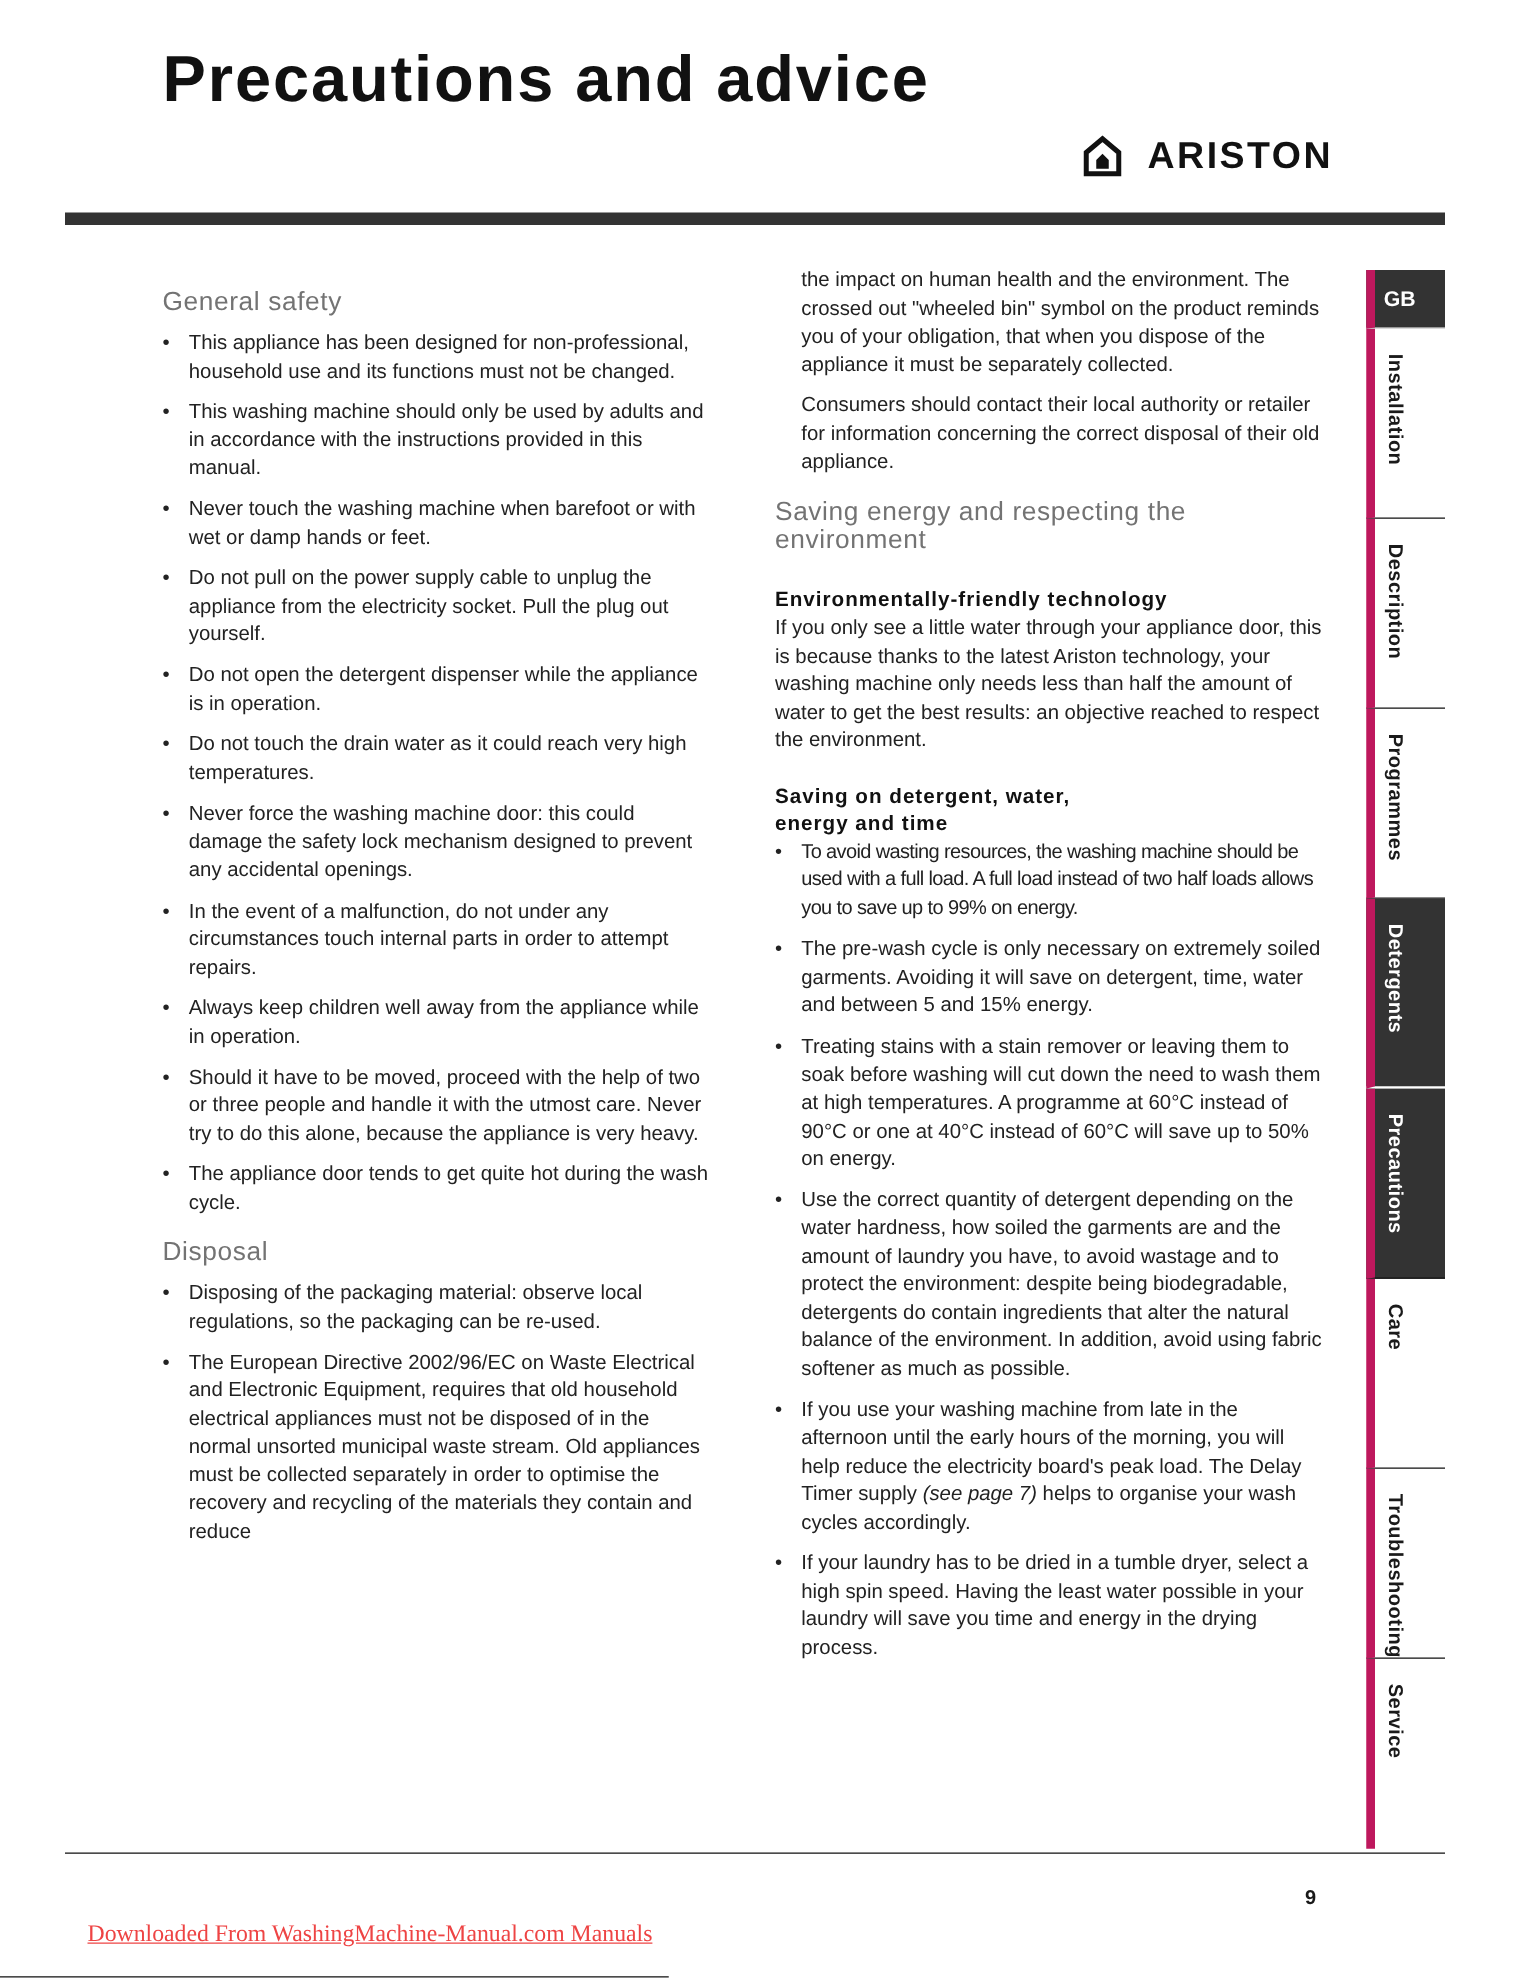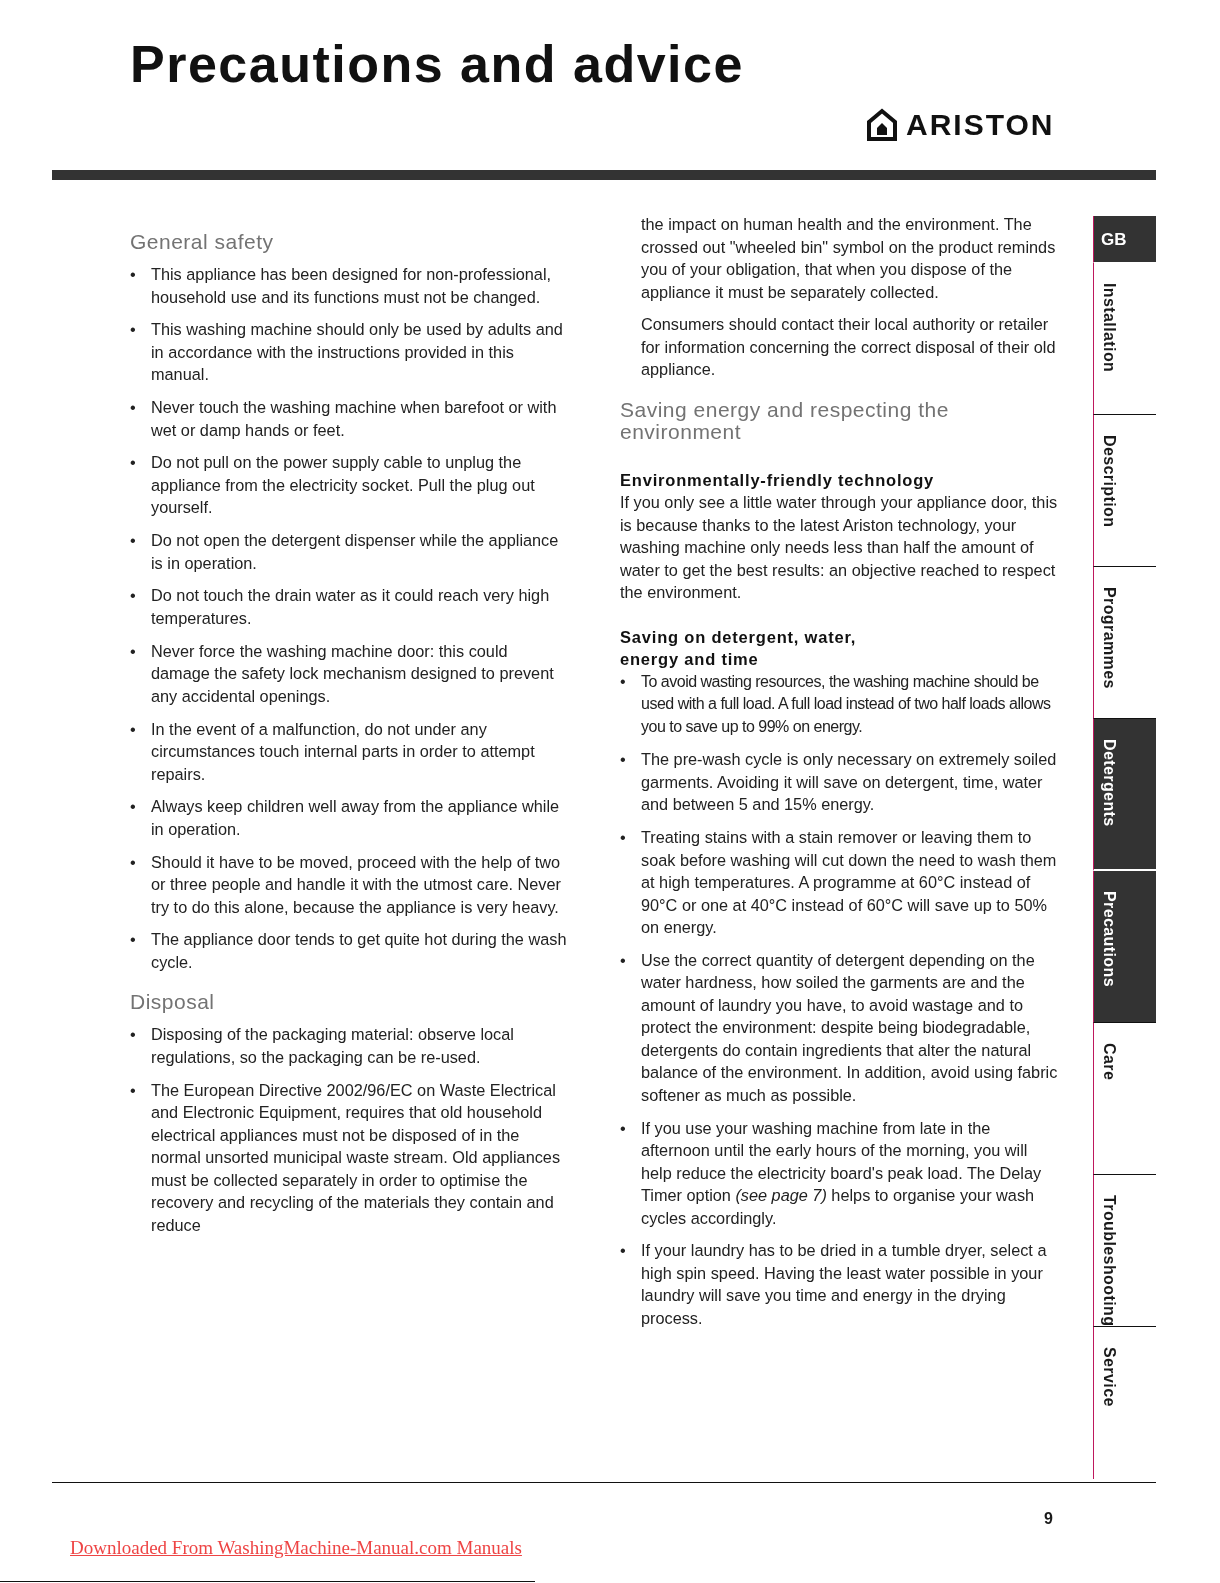--- a/index.html
+++ b/index.html
@@ -1,37 +1,37 @@
 <!DOCTYPE html>
 <html><head>
 <meta charset="utf-8">
 <style>
   html, body { margin: 0; padding: 0; background: #ffffff; }
   body { width: 1220px; height: 1583px; position: relative; overflow: hidden;
          font-family: "Liberation Sans", sans-serif; color: #1a1a1a; }
   .title { position: absolute; left: 130px; top: 34px; font-size: 52px; font-weight: bold;
            letter-spacing: 1.5px; color: #111; margin: 0; }
-  .logo { position: absolute; left: 866px; top: 108px; display: flex; align-items: center; gap: 8px; }
+  .logo { position: absolute; left: 866px; top: 108px; display: flex; align-items: center; gap: 20px; }
   .logo svg { width: 32px; height: 34px; }
   .logo-text { font-size: 30px; font-weight: bold; letter-spacing: 2px; color: #111; }
   .top-bar { position: absolute; left: 52px; top: 170px; width: 1104px; height: 10px; background: #333333; }
   .col { position: absolute; font-size: 16.3px; line-height: 22.5px; color: #222; }
   .col-left { left: 130px; top: 213px; width: 440px; }
   .col-right { left: 620px; top: 213px; width: 440px; }
   p { margin: 0 0 10px 0; }
   .excl { font-weight: bold; font-size: 19px; }
   h2 { font-size: 21px; font-weight: normal; margin: 18px 0 10px 0; line-height: 22px; letter-spacing: 0.5px; color: #737373; }
   h3 { font-size: 16.5px; font-weight: bold; margin: 0; line-height: 22.5px; letter-spacing: 0.8px; color: #111; }
   ul { list-style: none; margin: 0; padding: 0; }
   li { position: relative; padding-left: 21px; margin-bottom: 10.3px; }
   li::before { content: "•"; position: absolute; left: 0; top: 0; }
   .condensed { letter-spacing: -0.5px; font-size: 16px; }
   .indent { padding-left: 21px; }
   .sidebar { position: absolute; left: 1093px; top: 216px; width: 63px; }
-  .tab { position: relative; height: 152px; border-left: 1px solid #be185d; border-bottom: 1px solid #111; box-sizing: border-box; }
+  .tab { position: relative; height: 152px; border-left: 7px solid #be185d; border-bottom: 1px solid #111; box-sizing: border-box; }
   .tab.dark { background: #333333; color: #fff; }
   .tab.gb { height: 47px; background: #333333; color: #fff; border-bottom: 1px solid #fff; }
   .tab .gb-label { position: absolute; left: 7px; top: 14px; font-weight: bold; font-size: 17px; color: #fff; }
   .tab .vlabel { position: absolute; left: 6px; top: 20px; writing-mode: vertical-rl; font-weight: bold; font-size: 16px; letter-spacing: 0.4px; }
   .bottom-line { position: absolute; left: 52px; top: 1482px; width: 1104px; height: 1px; background: #111; }
   .watermark { position: absolute; left: 70px; top: 1512px; font-family: "Liberation Serif", serif; font-size: 19px; color: #ee4444; text-decoration: underline; margin-top: 25px; }
   .page-num { position: absolute; left: 1044px; top: 1510px; font-weight: bold; font-size: 16px; }
   .bottom-rule { position: absolute; left: 0; top: 1581px; width: 535px; height: 1px; background: #111; }
   em { font-style: italic; }
 </style>
@@ -83,21 +83,21 @@
   <h3 style="margin-top:26px;">Environmentally-friendly technology</h3>
   <p>If you only see a little water through your appliance door, this is because thanks to the latest Ariston technology, your washing machine only needs less than half the amount of water to get the best results: an objective reached to respect the environment.</p>
 
   <h3 style="margin-top:22px;">Saving on detergent, water,</h3>
   <h3>energy and time</h3>
   <ul>
     <li class="condensed">To avoid wasting resources, the washing machine should be used with a full load. A full load instead of two half loads allows you to save up to 99% on energy.</li>
     <li>The pre-wash cycle is only necessary on extremely soiled garments. Avoiding it will save on detergent, time, water and between 5 and 15% energy.</li>
     <li>Treating stains with a stain remover or leaving them to soak before washing will cut down the need to wash them at high temperatures. A programme at 60°C instead of 90°C or one at 40°C instead of 60°C will save up to 50% on energy.</li>
     <li>Use the correct quantity of detergent depending on   the water hardness, how soiled the garments are and the amount of laundry you have, to avoid wastage and to protect the environment: despite being biodegradable, detergents do contain ingredients that alter the natural balance of the environment. In addition, avoid using fabric softener as much as possible.</li>
-    <li><span>If you use your washing machine from late in the afternoon until the early hours of the morning, you will help reduce the electricity board's peak load. The Delay Timer option </span><em>(see page 7)</em><span> helps to organise your wash cycles accordingly.</span></li>
+    <li><span>If you use your washing machine from late in the afternoon until the early hours of the morning, you will help reduce the electricity board's peak load. The Delay Timer supply </span><em>(see page 7)</em><span> helps to organise your wash cycles accordingly.</span></li>
     <li>If your laundry has to be dried in a tumble dryer, select a high spin speed. Having the least water possible in your laundry will save you time and energy in the drying process.</li>
   </ul>
 </div>
 
 <div class="sidebar">
   <div class="tab gb">
     <span class="gb-label">GB</span>
   </div>
   <div class="tab">
       <span class="vlabel">Installation</span>

